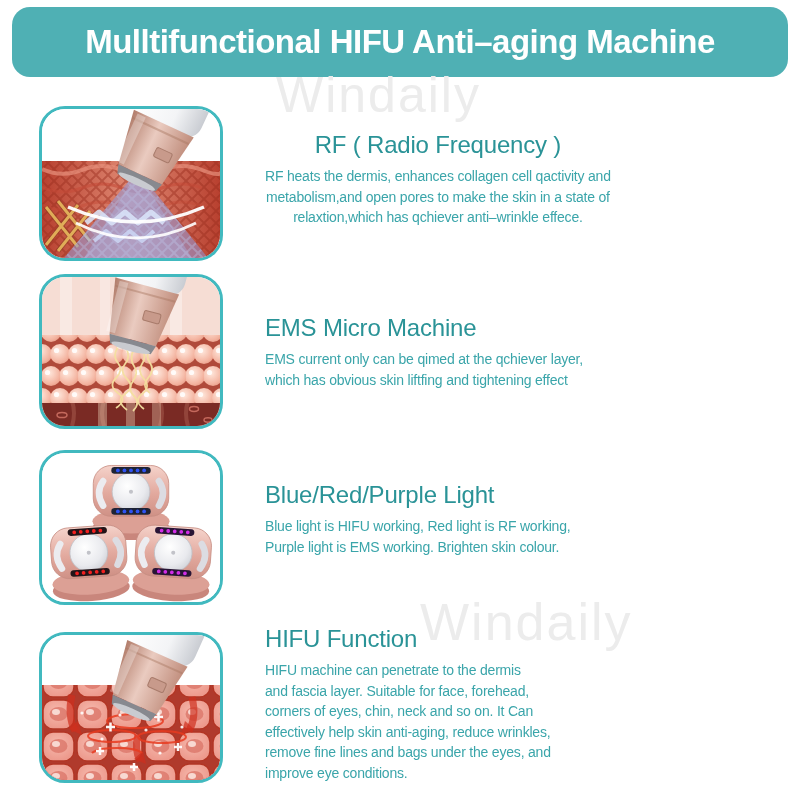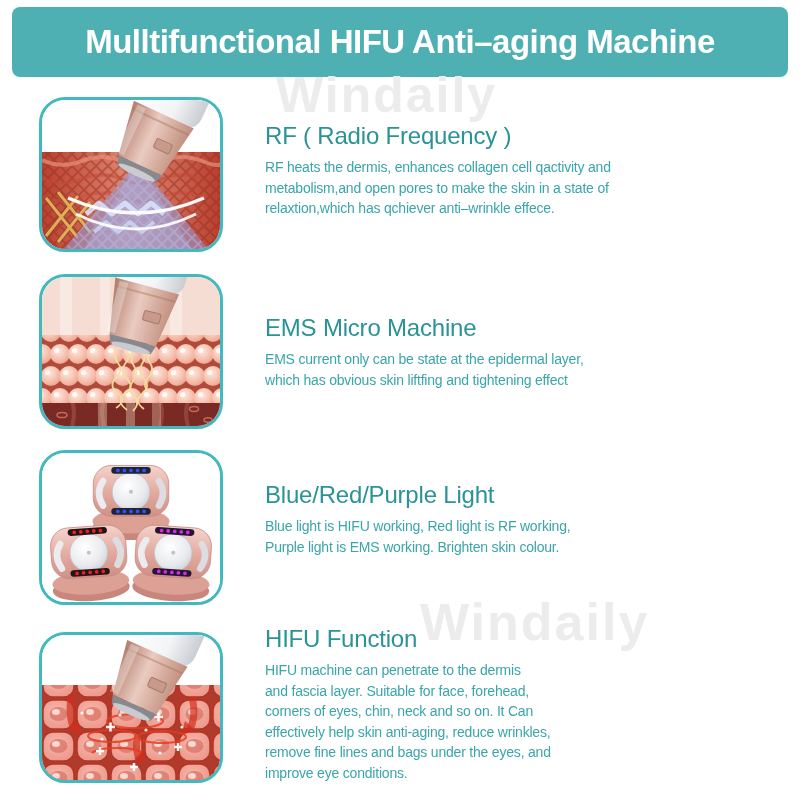--- a/index.html
+++ b/index.html
@@ -2,50 +2,50 @@
 <html><head>
 <meta charset="utf-8">
 <style>
   html,body{margin:0;padding:0;background:#fff;}
   .canvas{
     position:relative;width:800px;height:800px;background:#ffffff;
     font-family:"Liberation Sans", sans-serif;overflow:hidden;
   }
   .banner{
     position:absolute;left:12px;top:7px;width:776px;height:70px;
-    background:#4fb0b4;border-radius:8px;
+    background:#4fb0b4;border-radius:18px;
     display:flex;align-items:center;justify-content:center;
   }
   .banner h1{
     margin:0;color:#ffffff;font-size:33px;font-weight:700;letter-spacing:-0.5px;
     white-space:nowrap;
   }
   .wm{
-    position:absolute;color:#ececec;font-weight:700;letter-spacing:2px;
+    position:absolute;color:#ececec;font-weight:400;letter-spacing:2px;
     z-index:0;white-space:nowrap;
   }
   .wm1{left:276px;top:66px;font-size:50px;}
   .wm2{left:420px;top:592px;font-size:52px;}
   .section{position:absolute;left:0;width:800px;z-index:1;}
   .imgbox{
     position:absolute;left:39px;top:0;width:184px;height:155px;
     border:3px solid #41b9bf;border-radius:26px;background:#fff;
     overflow:hidden;box-sizing:border-box;
   }
   .imgbox svg{display:block;width:100%;height:100%;}
   .txt{position:absolute;left:265px;}
   .txt h2{
     margin:0;font-size:24px;font-weight:500;color:#2a9397;letter-spacing:-0.2px;
     white-space:nowrap;
   }
   .txt p{
     margin:7px 0 0 0;font-size:14px;line-height:20.5px;color:#3aa5aa;
     white-space:pre-line;letter-spacing:-0.2px;
   }
-  .s1{top:97px;height:155px;}  .s1 .txt{top:25px;}
+  .s1{top:106px;height:155px;text-align:center;}  .s1 .txt{top:25px;}
   .s2{top:274px;height:156px;} .s2 .txt{top:40px;}
   .s3{top:450px;height:155px;} .s3 .txt{top:31px;}
   .s4{top:632px;height:151px;} .s4 .imgbox{height:151px;} .s4 .txt{top:-7px;}
 </style>
 </head>
 <body>
 
 <div class="canvas">
 
   <div class="banner">
@@ -174,21 +174,21 @@
           <line x1="-31" y1="-20" x2="31" y2="-20" stroke="#a97863" stroke-width="2" opacity="0.45"></line>
           <rect x="4" y="-4" width="17" height="10" rx="2" fill="#c89a8b" stroke="#a87b6b"></rect>
           <path d="M-24,28 L24,28 L21,37 L-21,37 Z" fill="#87898f"></path>
           <ellipse cx="0" cy="36" rx="20" ry="3.5" fill="#c9cbd0"></ellipse>
           <rect x="-28" y="-26" width="9" height="52" fill="#ffffff" opacity="0.3"></rect>
         </g>
       </svg>
     </div>
     <div class="txt">
       <h2>EMS Micro Machine</h2>
-      <p>EMS current only can be state at the epidermal layer,
+      <p>EMS current only can be qimed at the qchiever layer,
 which has obvious skin liftfing and tightening effect</p>
     </div>
   </div>
 
   <div class="section s3">
     <div class="imgbox">
       <svg viewBox="0 0 178 149">
         <defs>
           <linearGradient id="cRose" x1="0" y1="0" x2="0" y2="1">
             <stop offset="0" stop-color="#f5d3cb"></stop>

